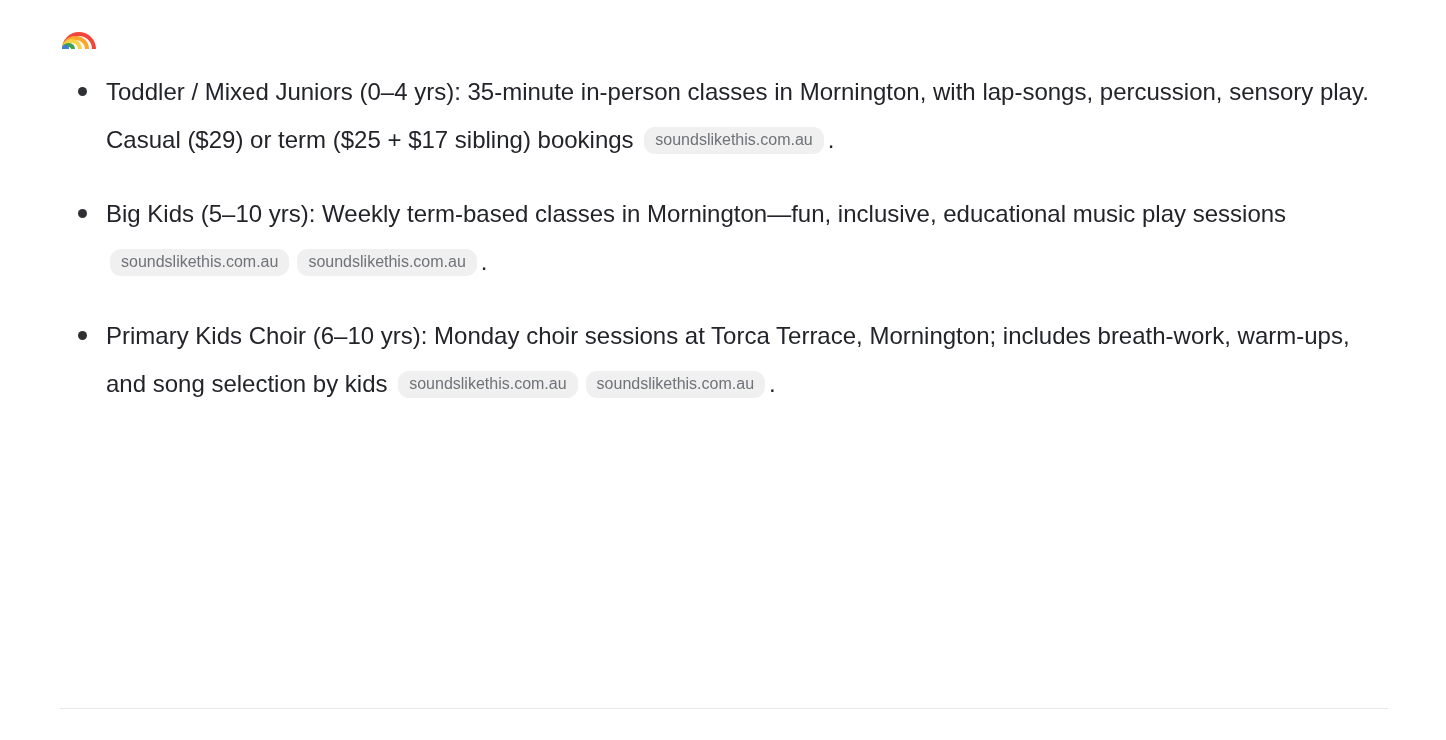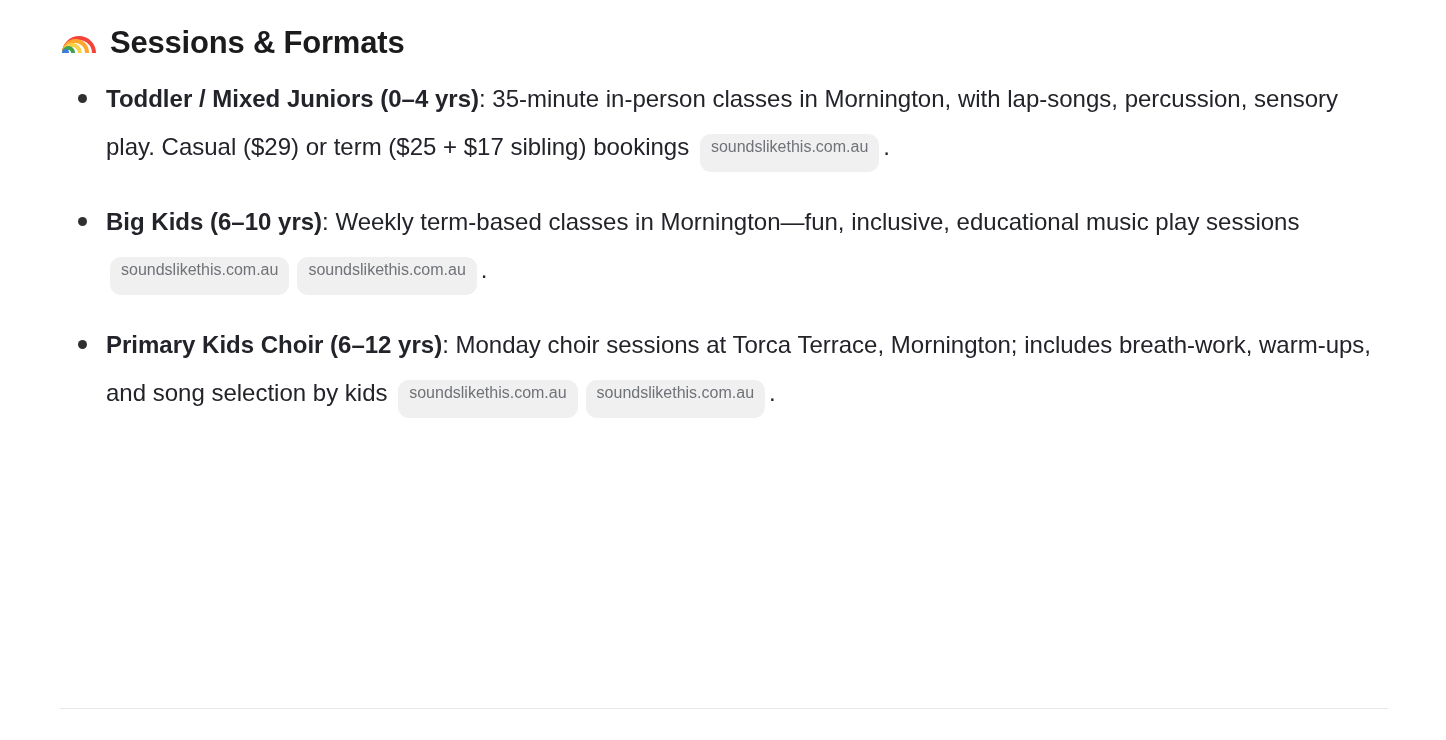--- a/index.html
+++ b/index.html
@@ -77,30 +77,30 @@
     content: "";
     position: absolute;
     left: 18px;
     top: 19px;
     width: 9px;
     height: 9px;
     border-radius: 50%;
     background: #2f3032;
   }
   .term {
-    font-weight: 700;
+    font-weight: 400;
   }
   .cite {
     display: inline-block;
     background: #f0f0f0;
     color: #6f7277;
     border-radius: 11px;
     font-size: 16px;
     line-height: 22px;
-    padding: 2px 11px 14px 11px;
+    padding: 2px 11px 3px 11px;
     margin: 0 4px;
     vertical-align: 3px;
     white-space: nowrap;
     cursor: pointer;
   }
   .divider {
     position: absolute;
     left: 60px;
     right: 58px;
     bottom: 31px;
@@ -112,23 +112,22 @@
 <body>
 
 <div class="page">
 
   <div class="section-heading">
     <span class="heading-emoji">
       <span class="rainbow-icon">
         <i class="rb1"></i><i class="rb2"></i><i class="rb3"></i><i class="rb4"></i><i class="rb5"></i>
       </span>
     </span>
-    <span>Sessions &amp; Formats</span>
   </div>
 
   <ul class="session-list">
       <li><span class="term">Toddler / Mixed Juniors (0–4 yrs)</span><span>: 35-minute in-person classes in Mornington, with lap-songs, percussion, sensory play. Casual ($29) or term ($25 + $17 sibling) bookings </span><span class="cite">soundslikethis.com.au</span><span>.</span></li>
-      <li><span class="term">Big Kids (6–10 yrs)</span><span>: Weekly term-based classes in Mornington—fun, inclusive, educational music play sessions </span><span class="cite">soundslikethis.com.au</span><span class="cite">soundslikethis.com.au</span><span>.</span></li>
-      <li><span class="term">Primary Kids Choir (6–12 yrs)</span><span>: Monday choir sessions at Torca Terrace, Mornington; includes breath-work, warm-ups, and song selection by kids </span><span class="cite">soundslikethis.com.au</span><span class="cite">soundslikethis.com.au</span><span>.</span></li>
+      <li><span class="term">Big Kids (5–10 yrs)</span><span>: Weekly term-based classes in Mornington—fun, inclusive, educational music play sessions </span><span class="cite">soundslikethis.com.au</span><span class="cite">soundslikethis.com.au</span><span>.</span></li>
+      <li><span class="term">Primary Kids Choir (6–10 yrs)</span><span>: Monday choir sessions at Torca Terrace, Mornington; includes breath-work, warm-ups, and song selection by kids </span><span class="cite">soundslikethis.com.au</span><span class="cite">soundslikethis.com.au</span><span>.</span></li>
     </ul>
 
   <div class="divider"></div>
 </div>
 
 </body></html>

